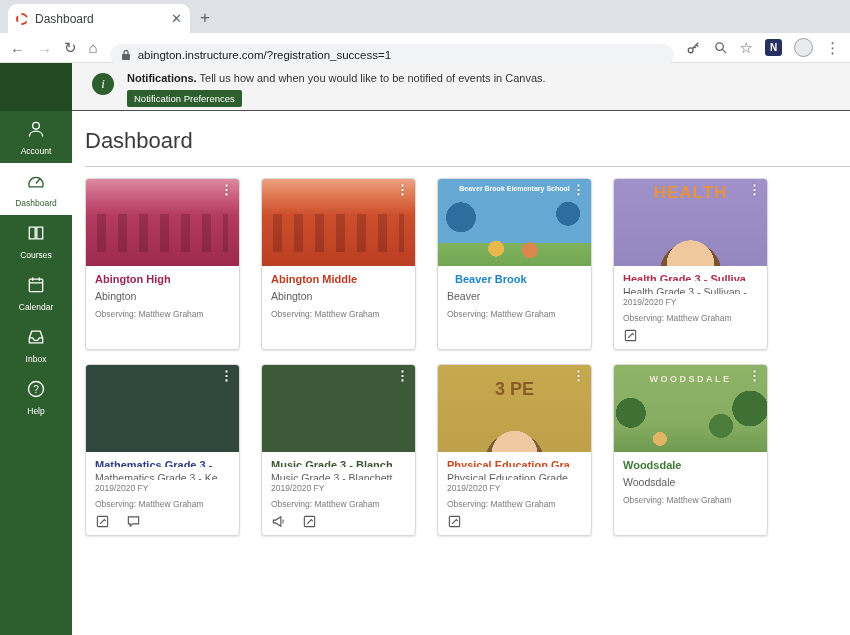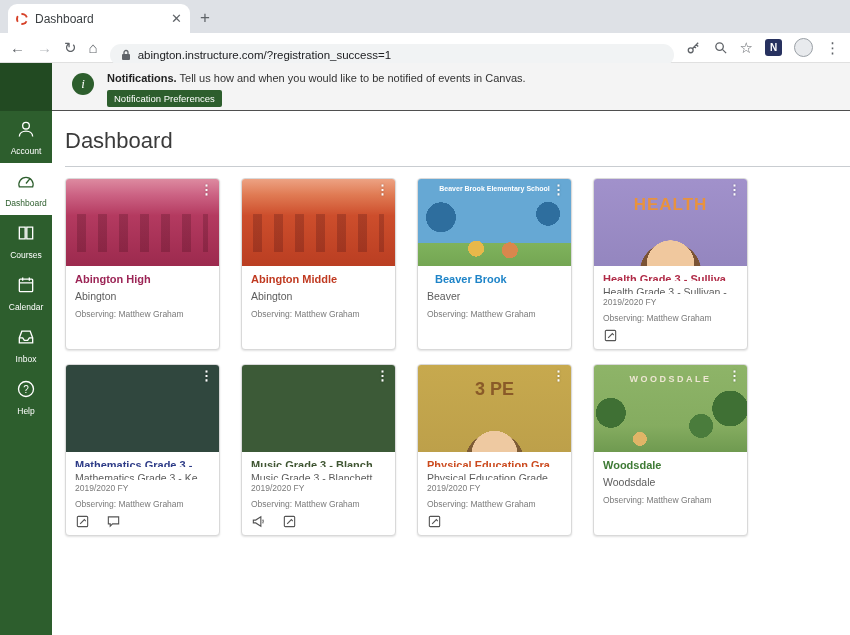--- a/index.html
+++ b/index.html
@@ -25,21 +25,21 @@
   .url-text { font-size:11.5px; color:#202124; white-space:nowrap; overflow:hidden; }
   .right-ic { color:#5f6368; cursor:pointer; display:flex; align-items:center; }
   .ext-badge { width:17px; height:17px; border-radius:3px; background:#27315f; color:#fff;
     font-size:10px; font-weight:bold; display:flex; align-items:center; justify-content:center; cursor:pointer; }
   .avatar-circle { width:19px; height:19px; border-radius:50%; background:#e8eaed;
     border:1px solid #9aa0a6; cursor:pointer; }
 
   
   .app { display:flex; height:572px; }
 
-  .side { width:52px; background:#2d5e2d; flex:none; display:flex; flex-direction:column; }
+  .side { width:72px; background:#2d5e2d; flex:none; display:flex; flex-direction:column; }
   .side-logo { height:48px; background:#224a22; cursor:pointer; }
   .side-item { display:flex; flex-direction:column; align-items:center; gap:3px;
     padding:8px 0 7px; color:#fff; cursor:pointer; }
   .side-item.active { background:#fff; color:#2d5e2d; }
   .side-item svg { width:20px; height:20px; }
   .side-label { font-size:8.5px; }
 
   .main { flex:1; min-width:0; background:#fff; }
 
   
@@ -99,21 +99,21 @@
       radial-gradient(circle 30px at 50% 112%, #7d5b35 99%, transparent),
       linear-gradient(180deg,#c7a94e 0%,#bda04a 100%); }
   .img-scene-forest { background:
       radial-gradient(circle 15px at 11% 55%, #3f7034 99%, transparent),
       radial-gradient(circle 18px at 89% 50%, #3f7034 99%, transparent),
       radial-gradient(circle 12px at 70% 70%, #4a7c3c 99%, transparent),
       radial-gradient(circle 7px at 30% 85%, #e0b567 99%, transparent),
       linear-gradient(180deg,#8eb468 0%,#85ac60 70%,#6f9a50 100%); }
 
   .imgtext-scene-blue { font-size:7px; line-height:1.4; padding:0 18px; }
-  .imgtext-scene-purple { font-size:17px; top:16px; letter-spacing:1px; }
+  .imgtext-scene-purple { font-size:17px; top:4px; letter-spacing:1px; }
   .imgtext-scene-tan { font-size:18px; top:14px; }
   .imgtext-scene-forest { font-size:9px; letter-spacing:2.5px; top:9px; }
 </style>
 </head>
 <body>
 
 <div class="tabstrip">
   <div class="tab">
     <span class="favicon"></span>
     <span class="tab-title">Dashboard</span>

